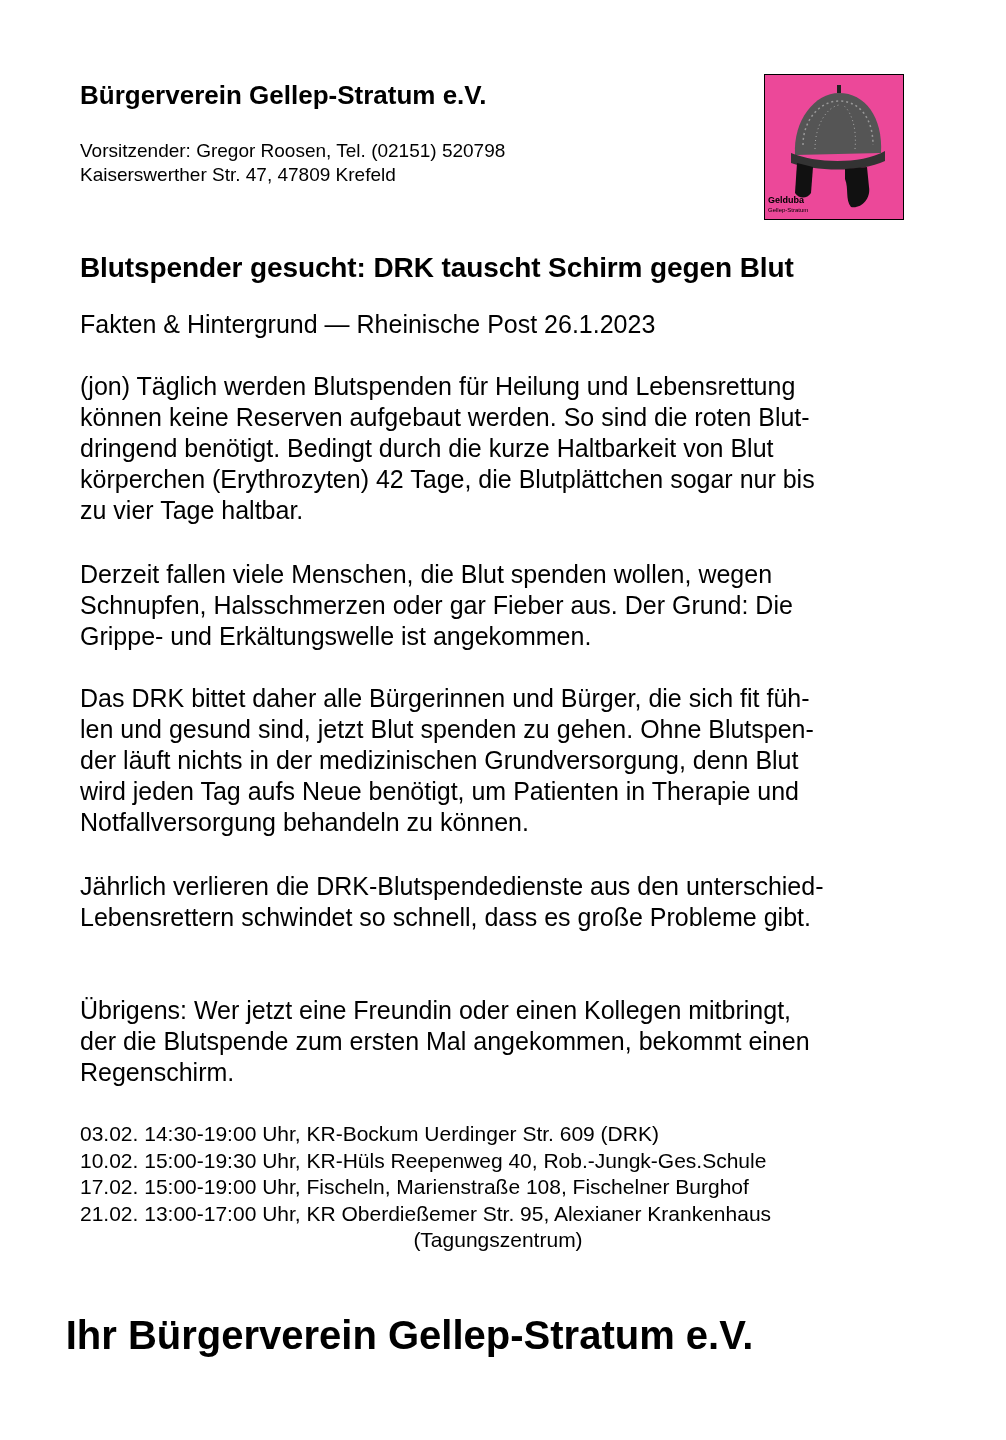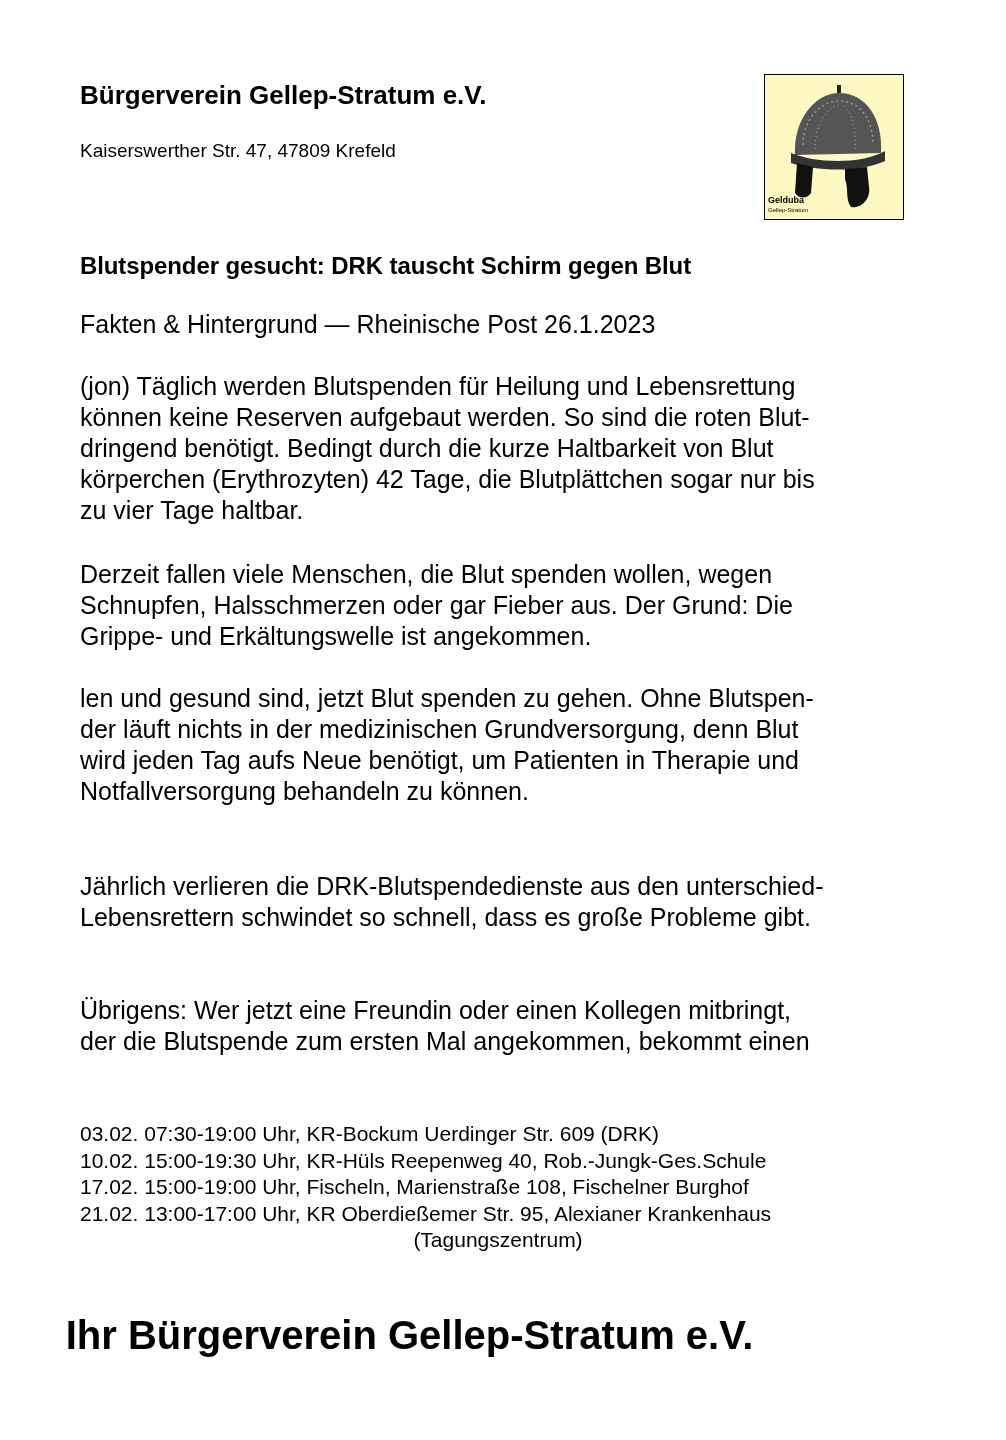--- a/index.html
+++ b/index.html
@@ -5,39 +5,40 @@
     html, body { margin: 0; padding: 0; background: #ffffff; }
     body {
       width: 1006px; height: 1440px; position: relative; overflow: hidden;
       font-family: "Liberation Sans", sans-serif; color: #000;
     }
     .org-title { position: absolute; left: 80px; top: 80px; font-size: 26px; font-weight: bold; white-space: nowrap; }
     .contact { position: absolute; left: 80px; top: 139px; font-size: 19px; line-height: 24px; }
     .contact div { white-space: nowrap; }
     .logo {
       position: absolute; left: 764px; top: 74px; width: 138px; height: 144px;
-      border: 1px solid #000; background: #fef9c3; overflow: hidden;
+      border: 1px solid #000; background: #ec4899; overflow: hidden;
     }
     .logo svg { position: absolute; left: 0; top: 0; }
     .logo-name { position: absolute; left: 3px; top: 120px; font-size: 9px; font-weight: bold; }
     .logo-sub { position: absolute; left: 3px; top: 132px; font-size: 6px; }
-    .headline { position: absolute; left: 80px; top: 252px; font-size: 24px; font-weight: bold; white-space: nowrap; letter-spacing: -0.1px; }
+    .headline { position: absolute; left: 80px; top: 252px; font-size: 28px; font-weight: bold; white-space: nowrap; letter-spacing: -0.1px; }
     .subline { position: absolute; left: 80px; top: 310px; font-size: 25px; white-space: nowrap; }
     .para { position: absolute; left: 80px; font-size: 25px; line-height: 31px; }
     .para div { white-space: nowrap; }
     .events { position: absolute; left: 80px; top: 1121px; font-size: 21px; line-height: 26.5px; width: 836px; }
     .events div { white-space: nowrap; }
     .events .right { text-align: center; }
     .footer { position: absolute; left: 0; width: 819px; top: 1313px; text-align: center; font-size: 40px; font-weight: bold; white-space: nowrap; }
   </style>
 </head>
 <body>
 
 <div class="org-title">Bürgerverein Gellep-Stratum e.V.</div>
 <div class="contact">
+  <div>Vorsitzender: Gregor Roosen, Tel. (02151) 520798</div>
   <div>Kaiserswerther Str. 47, 47809 Krefeld</div>
 </div>
 
 <div class="logo">
   <svg width="138" height="144" viewBox="0 0 138 144">
 
     <rect x="72" y="10" width="4" height="8" fill="#222"></rect>
 
     <path d="M30,80 C28,45 50,18 74,18 C100,18 118,42 116,78 Z" fill="#555"></path>
     <path d="M38,70 C38,45 55,26 74,26 C95,26 108,44 108,70" fill="none" stroke="#999" stroke-width="1.5" stroke-dasharray="2 3"></path>
@@ -65,37 +66,39 @@
   <div>zu vier Tage haltbar.</div>
 </div>
 
 <div class="para" style="top:559px;">
   <div>Derzeit fallen viele Menschen, die Blut spenden wollen, wegen</div>
   <div>Schnupfen, Halsschmerzen oder gar Fieber aus. Der Grund: Die</div>
   <div>Grippe- und Erkältungswelle ist angekommen.</div>
 </div>
 
 <div class="para" style="top:683px;">
+  <div>Das DRK bittet daher alle Bürgerinnen und Bürger, die sich fit füh-</div>
   <div>len und gesund sind, jetzt Blut spenden zu gehen. Ohne Blutspen-</div>
   <div>der läuft nichts in der medizinischen Grundversorgung, denn Blut</div>
   <div>wird jeden Tag aufs Neue benötigt, um Patienten in Therapie und</div>
   <div>Notfallversorgung behandeln zu können.</div>
 </div>
 
 <div class="para" style="top:871px;">
   <div>Jährlich verlieren die DRK-Blutspendedienste aus den unterschied-</div>
   <div>Lebensrettern schwindet so schnell, dass es große Probleme gibt.</div>
 </div>
 
 <div class="para" style="top:995px;">
   <div>Übrigens: Wer jetzt eine Freundin oder einen Kollegen mitbringt,</div>
   <div>der die Blutspende zum ersten Mal angekommen, bekommt einen</div>
+  <div>Regenschirm.</div>
 </div>
 
 <div class="events">
-  <div>03.02. 07:30-19:00 Uhr, KR-Bockum Uerdinger Str. 609 (DRK)</div>
+  <div>03.02. 14:30-19:00 Uhr, KR-Bockum Uerdinger Str. 609 (DRK)</div>
   <div>10.02. 15:00-19:30 Uhr, KR-Hüls Reepenweg 40, Rob.-Jungk-Ges.Schule</div>
   <div>17.02. 15:00-19:00 Uhr, Fischeln, Marienstraße 108, Fischelner Burghof</div>
   <div>21.02. 13:00-17:00 Uhr, KR Oberdießemer Str. 95, Alexianer Krankenhaus</div>
   <div class="right">(Tagungszentrum)</div>
 </div>
 
 <div class="footer">Ihr Bürgerverein Gellep-Stratum e.V.</div>
 
 </body></html>

